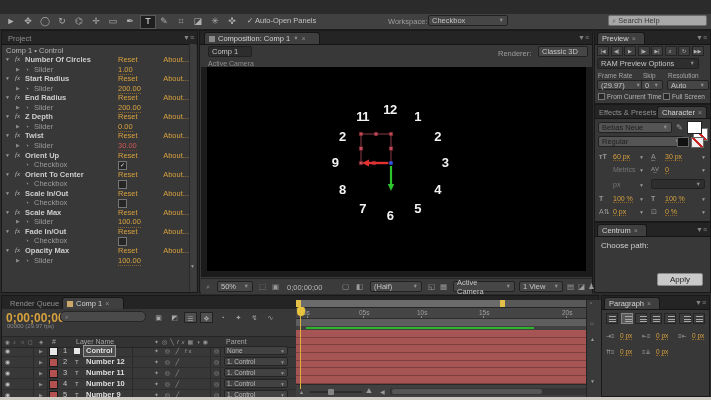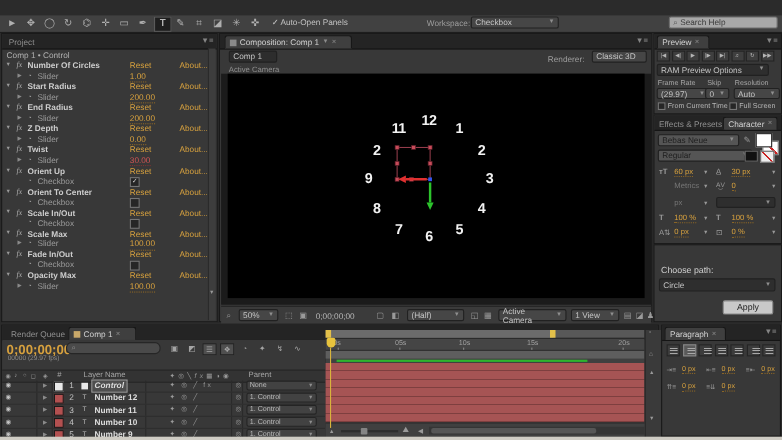--- a/index.html
+++ b/index.html
@@ -421,25 +421,28 @@
       <span class="abs icon" style="left:106px;top:91px;font-size:5px">▼</span>
       <span class="abs icon" style="left:4px;top:103px;font-size:7px">A⇅</span>
       <span class="abs val" style="left:18px;top:103px;font-size:7px">0 px</span>
       <span class="abs icon" style="left:44px;top:104px;font-size:5px">▼</span>
       <span class="abs icon" style="left:56px;top:103px;font-size:7px">⊡</span>
       <span class="abs val" style="left:70px;top:103px;font-size:7px">0 %</span>
       <span class="abs icon" style="left:106px;top:104px;font-size:5px">▼</span>
     </div>
 
     <div class="panel" style="left:0;top:192px;width:117px;height:71px">
+      <div class="tabbar">
+        <span class="ptab" style="left:2px;width:50px">
+            <span>Centrum</span>
+            <span class="x">×</span>
+          </span>
+        <span class="pmenu">▼≡</span>
+      </div>
       <span class="abs" style="left:6px;top:18px;font-size:8px;color:#cfcfcf">Choose path:</span>
-      <span class="chip" style="left:4px;top:30px;width:106px;height:12px;background:#2e2e2e">
-          <span>Circle</span>
-          <span class="arr">▼</span>
-        </span>
       <span class="abs" style="left:62px;top:50px;width:46px;height:13px;background:#c9c9c9;border:1px solid #8a8a8a;border-radius:2px;color:#222;font-size:8px;text-align:center;line-height:12px;box-sizing:border-box">Apply</span>
     </div>
   </div>
 
   <div class="panel" style="left:1px;top:295px;width:598px;height:102px">
     <div class="tabbar">
       <span class="inactab" style="left:8px">Render Queue</span>
       <span class="ptab" style="left:60px;width:62px">
         <span style="width:6px;height:6px;background:#caa96a;display:inline-block"></span>
         <span>Comp 1</span>
@@ -474,21 +477,21 @@
         <span class="abs hdr7" style="left:224px;top:1px">Parent</span>
       </div>
 
       <div id="tl-rows" class="abs" style="left:0;top:37px;width:294px;height:66px">
           <div class="tl-row" style="top: 0px;">
             <span style="position: absolute; left: 3px; font-size: 6px; color: rgb(194, 194, 194);">◉</span>
             <span style="position: absolute; left: 37px; font-size: 5px; color: rgb(138, 138, 138);">▶</span>
             <span class="swatch" style="left: 47px; top: 1px; background: rgb(232, 232, 232);"></span>
             <span style="position: absolute; left: 61px; color: rgb(197, 197, 197);">1</span>
             <span style="position: absolute; left: 72px; top: 2px; width: 6px; height: 6px; background: rgb(232, 232, 232);"></span>
-            <span style="position: absolute; left: 82px; color: rgb(222, 222, 222); font-weight: bold; background: rgb(78, 78, 78); outline: rgb(154, 154, 154) solid 1px; padding: 0px 2px; font-style: italic;">Control</span>
+            <span style="position: absolute; left: 82px; color: rgb(222, 222, 222); font-weight: bold; background: rgb(78, 78, 78); outline: rgb(154, 154, 154) solid 1px; padding: 0px 2px;">Control</span>
             <span style="position: absolute; left: 152px; font-size: 6px; color: rgb(154, 154, 154); letter-spacing: 2px;">✦ ◎ ╱ fx</span>
             <span style="position: absolute; left: 212px; font-size: 6px; color: rgb(154, 154, 154);">◎</span>
             <span class="pchip" style="left: 222px; top: 0px; width: 64px;">
               <span>None</span>
               <i style="font-style: normal; font-size: 5px; color: rgb(143, 143, 143);">▼</i>
             </span>
             <span class="sep" style="left: 31px; top: 0px; height: 10px;"></span>
             <span class="sep" style="left: 45px; top: 0px; height: 10px;"></span>
             <span class="sep" style="left: 130px; top: 0px; height: 10px;"></span>
             <span class="sep" style="left: 208px; top: 0px; height: 10px;"></span>

